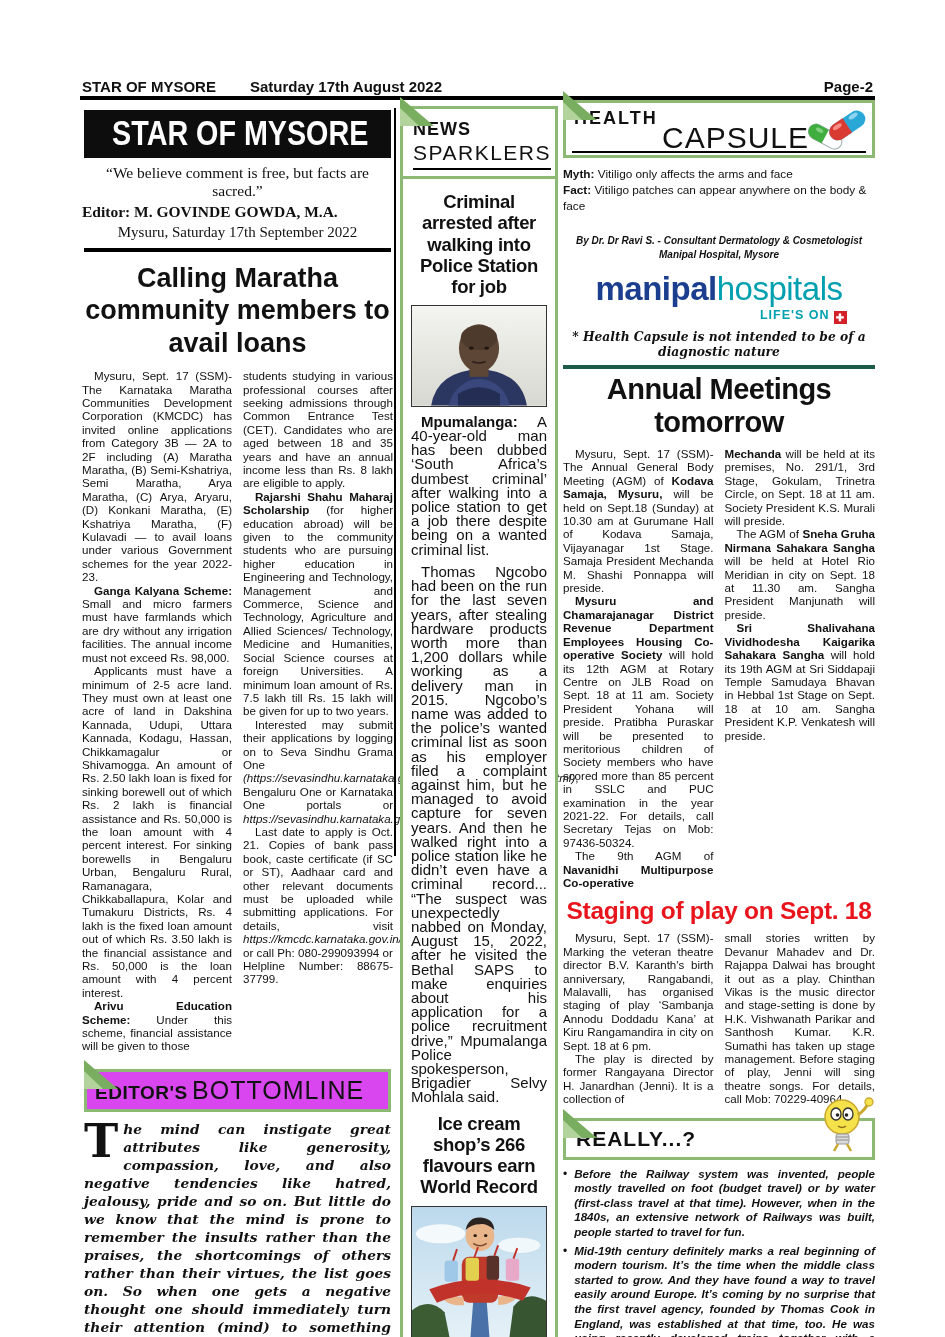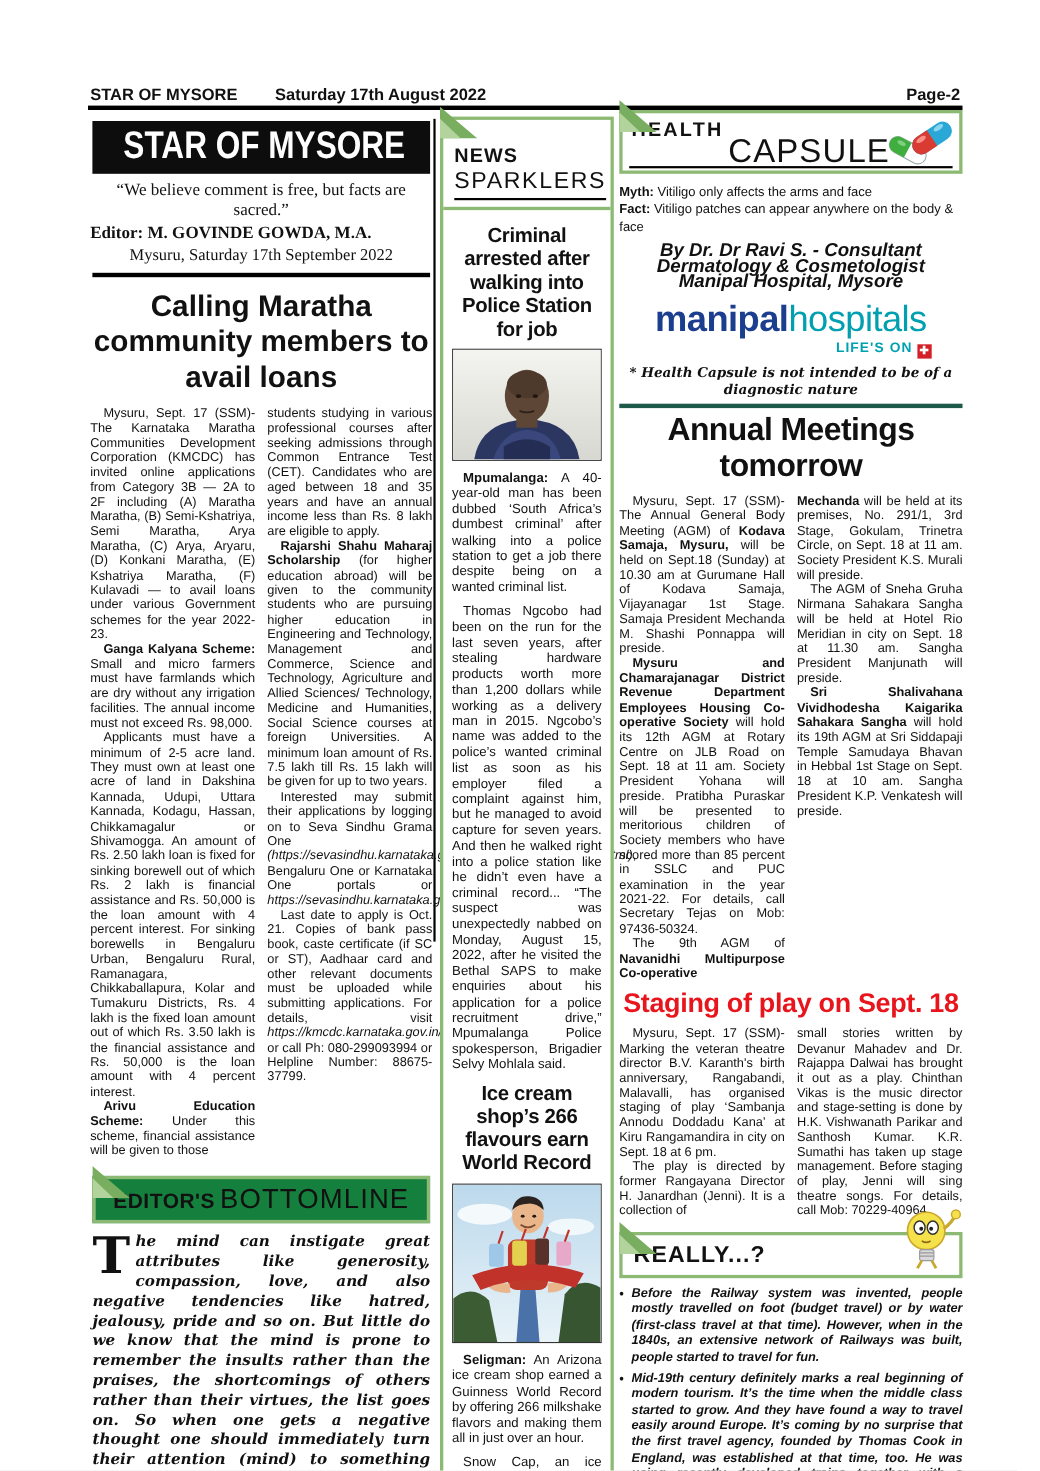--- a/index.html
+++ b/index.html
@@ -31,49 +31,49 @@
   .dateline{font-family:"Liberation Serif",serif;text-align:center;font-size:15px;margin-top:3px;}
   .thickrule{height:4px;background:#000;margin:7px 2px 10px;}
 
   .lead-hl{font-size:27px;font-weight:bold;text-align:center;line-height:1.2;margin:2px 0 10px;}
   .twocol{display:flex;gap:11px;}
   .col{flex:1;min-width:0;}
   .body-txt{font-size:11.6px;line-height:13.4px;text-align:justify;}
   .body-txt .para{text-indent:12px;} .b{font-weight:bold;}
 
   
-  .hdr-box{position:relative;border:3px solid var(--green);background:#15803d;padding:4px 8px;text-align:center;}
+  .hdr-box{position:relative;border:3px solid var(--green);background:#d946ef;padding:4px 8px;}
   .ribbon{position:absolute;top:-13px;left:-3px;width:36px;height:30px;}
   .bl-hdr{margin:16px 2px 8px;}
   .bl-kicker{font-weight:bold;font-size:19px;letter-spacing:.5px;}
   .bl-title{font-size:25px;letter-spacing:1px;}
   .bl-text{font-family:"DejaVu Serif",serif;font-weight:bold;font-style:italic;
            font-size:13.8px;line-height:18px;text-align:justify;margin:4px 2px 0;}
   .dropcap{float:left;font-style:normal;font-size:46px;line-height:38px;padding:2px 5px 0 0;}
 
   
   .z-mid .outer{border:3px solid var(--green);background:#fff;}
-  .ns-hdr{position:relative;padding:22px 10px 6px;border-bottom:3px solid var(--green);}
+  .ns-hdr{position:relative;padding:10px 10px 6px;border-bottom:3px solid var(--green);}
   .ns-kicker{font-weight:bold;font-size:18px;letter-spacing:1px;}
   .ns-title{display:inline-block;font-size:21px;letter-spacing:1.5px;border-bottom:2px solid #000;padding-bottom:3px;margin-top:1px;}
   .mid-inner{padding:6px 8px 8px;}
   .mid-hl{font-size:18.5px;font-weight:bold;text-align:center;line-height:1.15;margin:6px 0 8px;
           letter-spacing:-.3px;}
   .photo{display:block;width:100%;border:1px solid #333;margin:2px 0 8px;}
-  .mid-txt{font-size:12px;line-height:14.2px;text-align:justify;}
+  .mid-txt{font-size:15px;line-height:14.2px;text-align:justify;}
   .mid-txt .para{text-indent:10px;margin-bottom:8px;}
 
   
   .hc-box{position:relative;border:3px solid var(--green);height:58px;padding:5px 8px 0;}
   .hc-kicker{font-weight:bold;font-size:18px;letter-spacing:2px;}
   .hc-title{position:absolute;left:96px;top:18px;font-size:30px;letter-spacing:1px;}
   .hc-pills{position:absolute;right:5px;top:4px;}
   .hc-blackline{position:absolute;left:6px;right:6px;bottom:2px;height:2px;background:#000;}
   .mythfact{font-size:11.8px;margin-top:8px;line-height:16px;}
-  .hc-byline{font-size:17px;font-weight:bold;font-style:italic;text-align:center;margin-top:7px;line-height:14px;}
+  .hc-byline{font-size:10px;font-weight:bold;font-style:italic;text-align:center;margin-top:20px;line-height:14px;}
   .mlogo{text-align:center;margin-top:8px;font-size:33px;letter-spacing:-.5px;}
   .mlogo .p1{color:var(--mblue);font-weight:bold;}
   .mlogo .p2{color:var(--mteal);}
   .mtag{text-align:right;margin:0 28px 0 0;font-size:12.5px;color:var(--mteal);font-weight:bold;letter-spacing:1px;}
   .mtag .cross{display:inline-block;width:13px;height:13px;background:#d42027;color:#fff;font-size:10px;
                line-height:13px;text-align:center;vertical-align:-2px;font-weight:bold;}
   .hc-disc{font-family:"DejaVu Serif",serif;font-weight:bold;font-style:italic;font-size:12.3px;text-align:center;margin-top:5px;}
   .dark-rule{height:4px;background:var(--rule-dk);margin:6px 0 4px;}
 
   .am-hl{font-size:29px;font-weight:bold;text-align:center;letter-spacing:-.5px;margin:2px 0 8px;}
@@ -270,21 +270,21 @@
 
     <h1 class="am-hl">Annual Meetings tomorrow</h1>
     <div class="twocol body-txt">
       <div class="col">
         <p class="para"><span>Mysuru, Sept. 17 (SSM)- The Annual General Body Meeting (AGM) of </span><span style="font-weight: bold;">Kodava Samaja, Mysuru,</span><span> will be held on Sept.18 (Sunday) at 10.30 am at Gurumane Hall of Kodava Samaja, Vijayanagar 1st Stage. Samaja President Mechanda M. Shashi Ponnappa will preside.</span></p>
         <p class="para"><span style="font-weight: bold;">Mysuru and Chamarajanagar District Revenue Department Employees Housing Co-operative Society</span><span> will hold its 12th AGM at Rotary Centre on JLB Road on Sept. 18 at 11 am. Society President Yohana will preside. Pratibha Puraskar will be presented to meritorious children of Society members who have scored more than 85 percent in SSLC and PUC examination in the year 2021-22. For details, call Secretary Tejas on Mob: 97436-50324.</span></p>
         <p class="para"><span>The 9th AGM of </span><span style="font-weight: bold;">Navanidhi Multipurpose Co-operative</span></p>
       </div>
       <div class="col">
         <p class="para" style="text-indent:0"><span style="font-weight: bold;">Mechanda</span><span> will be held at its premises, No. 291/1, 3rd Stage, Gokulam, Trinetra Circle, on Sept. 18 at 11 am. Society President K.S. Murali will preside.</span></p>
-        <p class="para"><span>The AGM of </span><span style="font-weight: normal;">Sneha Gruha Nirmana Sahakara Sangha</span><span> will be held at Hotel Rio Meridian in city on Sept. 18 at 11.30 am. Sangha President Manjunath will preside.</span></p>
+        <p class="para"><span>The AGM of </span><span style="font-weight: bold;">Sneha Gruha Nirmana Sahakara Sangha</span><span> will be held at Hotel Rio Meridian in city on Sept. 18 at 11.30 am. Sangha President Manjunath will preside.</span></p>
         <p class="para"><span style="font-weight: bold;">Sri Shalivahana Vividhodesha Kaigarika Sahakara Sangha</span><span> will hold its 19th AGM at Sri Siddapaji Temple Samudaya Bhavan in Hebbal 1st Stage on Sept. 18 at 10 am. Sangha President K.P. Venkatesh will preside.</span></p>
       </div>
     </div>
 
     <h2 class="sp-hl">Staging of play on Sept. 18</h2>
     <div class="twocol body-txt">
       <div class="col">
         <p class="para"><span>Mysuru, Sept. 17 (SSM)- Marking the veteran theatre director B.V. Karanth's birth anniversary, Rangabandi, Malavalli, has organised staging of play ‘Sambanja Annodu Doddadu Kana’ at  Kiru Rangamandira in city on Sept. 18 at 6 pm.</span></p>
         <p class="para"><span>The play is directed by former Rangayana Director H. Janardhan (Jenni). It is a collection of</span></p>
       </div>

